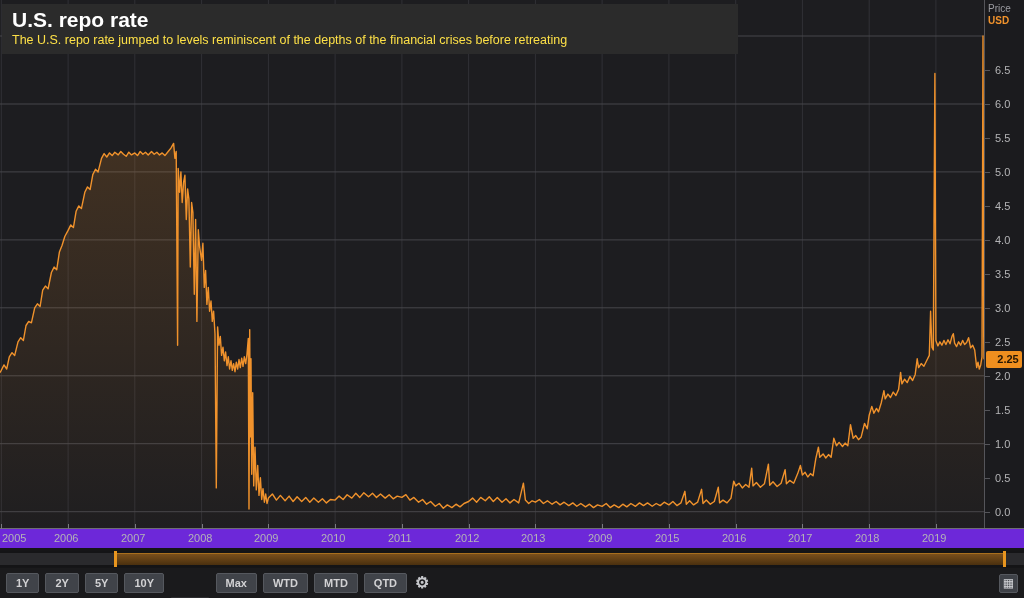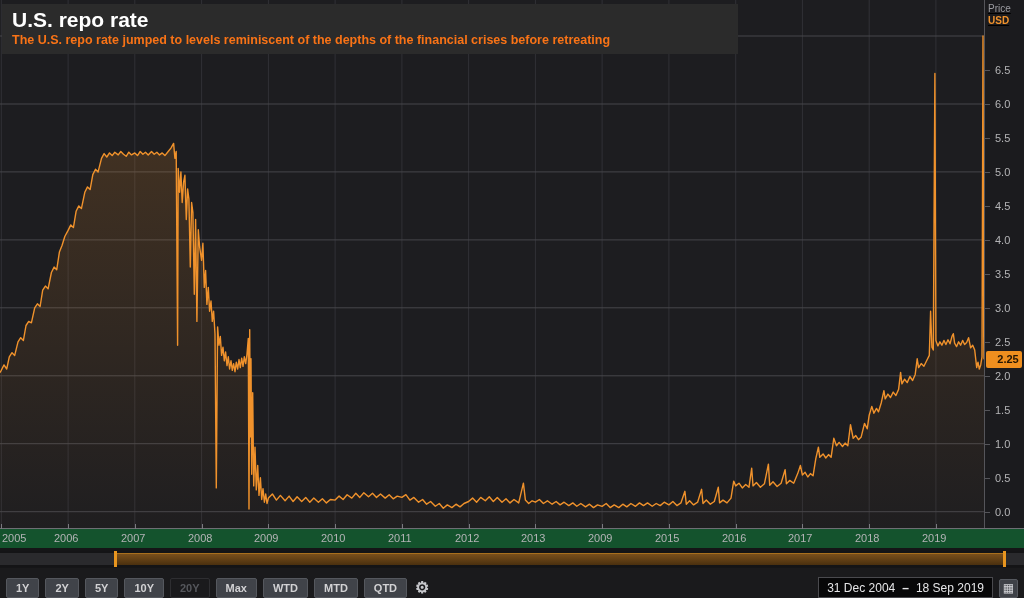--- a/index.html
+++ b/index.html
@@ -3,51 +3,51 @@
 <meta charset="utf-8">
 <style>
   html,body{margin:0;padding:0;background:#0e0e10;}
   *{box-sizing:border-box;}
   body{font-family:"Liberation Sans", sans-serif;}
   #app{position:relative;width:1024px;height:598px;background:#151517;overflow:hidden;}
 
   
   #plot{position:absolute;left:0;top:0;width:984px;height:528px;background:#1d1d20;}
   #chart-svg{position:absolute;left:0;top:0;}
-  #xaxis-strip{position:absolute;left:0;top:528px;width:1024px;height:20px;background:#14532d;border-top:1px solid #6e6e74;}
+  #xaxis-strip{position:absolute;left:0;top:528px;width:1024px;height:20px;background:#6d28d9;border-top:1px solid #6e6e74;}
   .year-label{position:absolute;top:3px;font-size:11px;color:#b4b4b6;white-space:nowrap;}
   .x-tick{position:absolute;top:-5px;width:1px;height:5px;background:#7a7a80;}
 
   
   #yaxis{position:absolute;left:984px;top:0;width:40px;height:528px;background:#1b1b1e;border-left:1px solid #55555a;}
   .y-label{position:absolute;left:10px;font-size:11px;color:#b4b4b6;transform:translateY(-6px);}
   .y-tick{position:absolute;left:0;width:5px;height:1px;background:#55555a;}
-  #price-block{position:absolute;left:988px;top:3px;width:36px;line-height:12px;text-decoration:underline;}
+  #price-block{position:absolute;left:988px;top:3px;width:36px;line-height:12px;}
   #price-label{font-size:10px;color:#9a9aa0;}
   #usd-label{font-size:10px;font-weight:bold;color:#f0922c;}
   #last-badge{position:absolute;left:986px;width:36px;height:17px;background:#ef8f1f;color:#241604;
     font-size:11px;font-weight:bold;text-align:center;line-height:17px;border-radius:2px;padding-left:8px;}
 
   
   #title-box{position:absolute;left:2px;top:4px;width:736px;height:50px;background:#2b2b2b;padding:3px 8px 0 10px;}
   #title{color:#ffffff;font-size:21px;font-weight:bold;line-height:25px;}
-  #subtitle{color:#f97316;font-size:12.5px;font-weight:bold;line-height:16px;}
+  #subtitle{color:#fde047;font-size:12.5px;font-weight:normal;line-height:16px;}
 
   
   #scroll-row{position:absolute;left:0;top:551px;width:1024px;height:16px;background:#141416;}
   #scroll-track{position:absolute;left:0;top:2px;width:1024px;height:12px;background:#2a2a2d;}
   #scroll-fill{position:absolute;left:115px;top:2px;width:891px;height:12px;
     background:linear-gradient(#7a4f1b,#4a300f);border-top:1px solid #a96f1d;}
   .scroll-handle{position:absolute;top:0px;width:3px;height:16px;background:#e8951f;}
   #handle-left{left:114px;}
   #handle-right{left:1003px;}
 
   
   #toolbar{position:absolute;left:0;top:568px;width:1024px;height:30px;background:#1a1a1c;
-    display:flex;align-items:flex-end;padding:0 6px;}
+    display:flex;align-items:center;padding:0 6px;}
   .tb-btn{height:20px;padding:0 9px;margin-right:6px;background:#404349;border:1px solid #55585e;border-radius:2px;
     color:#d2d2d4;font-size:11px;font-weight:bold;line-height:18px;cursor:pointer;}
   .tb-btn.dim{background:transparent;border-color:#2e2e31;color:#55575c;margin-top:48px;}
   #gear-btn{background:transparent;border:none;color:#c6c7cb;font-size:16px;padding:0 2px;margin-right:0;line-height:20px;}
   #spacer{flex:1;}
   #date-box{display:flex;align-items:center;height:21px;background:#070708;border:1px solid #4a4a4e;
     padding:0 8px;margin-right:6px;}
   #date-box span{font-size:12px;color:#e6e6e8;white-space:nowrap;}
   #date-sep{color:#c08a3e;margin:0 7px;font-weight:bold;}
   #cal-btn{width:19px;height:19px;background:#3e4147;border:1px solid #55585e;border-radius:2px;
@@ -184,21 +184,16 @@
     <button class="tb-btn">2Y</button>
     <button class="tb-btn">5Y</button>
     <button class="tb-btn">10Y</button>
     <button class="tb-btn dim">20Y</button>
     <button class="tb-btn">Max</button>
     <button class="tb-btn">WTD</button>
     <button class="tb-btn">MTD</button>
     <button class="tb-btn">QTD</button>
     <button class="tb-btn" id="gear-btn">⚙</button>
     <div id="spacer"></div>
-    <div id="date-box">
-      <span>31 Dec 2004</span>
-      <span id="date-sep">–</span>
-      <span>18 Sep 2019</span>
-    </div>
     <button id="cal-btn">▦</button>
   </div>
 
 </div>
 
 </body></html>

